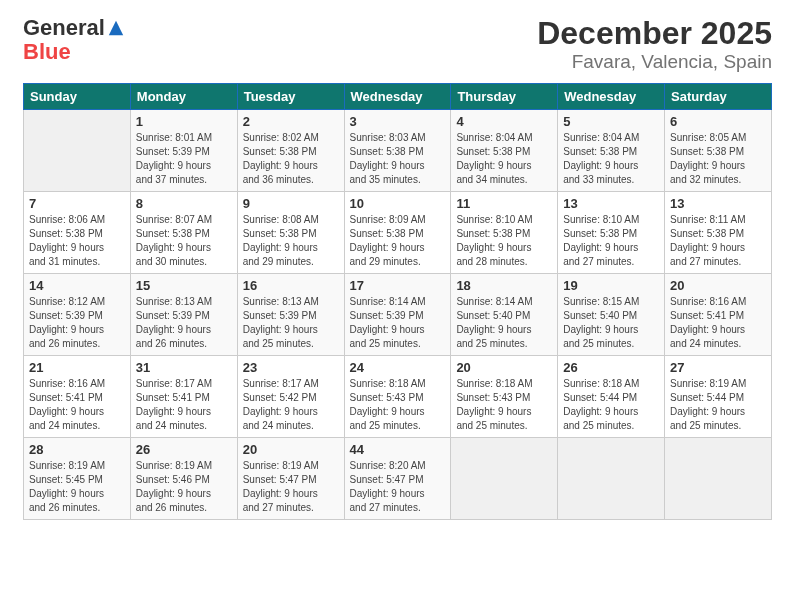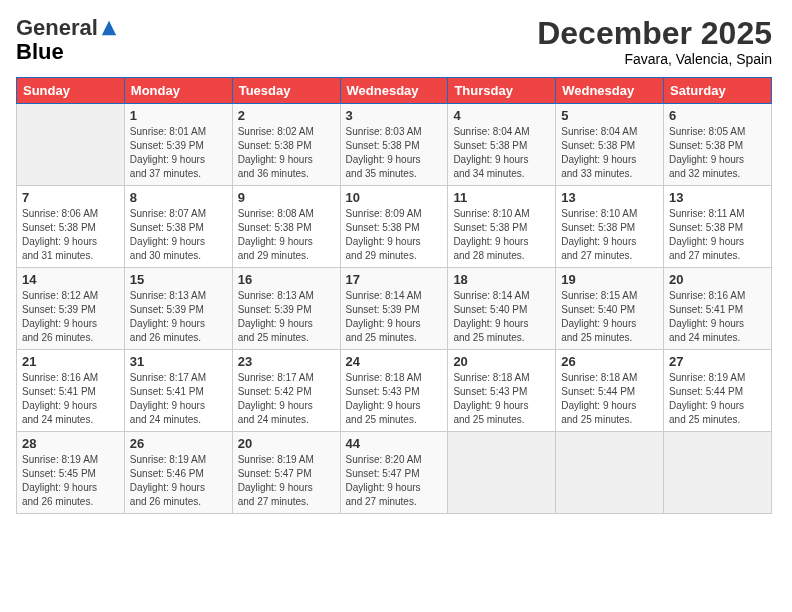--- a/index.html
+++ b/index.html
@@ -4,65 +4,65 @@
   <style>
     * { box-sizing: border-box; margin: 0; padding: 0; }
     body {
       font-family: Arial, sans-serif;
       background: #fff;
       width: 792px;
       height: 612px;
       overflow: hidden;
     }
     .container {
-      padding: 16px 20px 10px 16px;
+      padding: 16px 20px 10px 23px;
     }
     .header {
       display: flex;
       justify-content: space-between;
       align-items: flex-start;
       margin-bottom: 10px;
     }
     .logo {
       display: flex;
       align-items: center;
     }
     .logo-text {
       font-size: 22px;
       font-weight: bold;
       line-height: 1.1;
     }
     .logo-general { color: #333; }
-    .logo-blue { color: #000000; }
+    .logo-blue { color: #ef4444; }
     .logo-icon {
       width: 18px;
       height: 18px;
       margin-left: 2px;
     }
     .title-block {
       text-align: right;
     }
     .month-title {
       font-size: 32px;
       font-weight: bold;
       color: #333;
       line-height: 1.1;
     }
     .location {
-      font-size: 14px;
-      color: #000000;
+      font-size: 19px;
+      color: #737373;
       text-align: right;
     }
     table {
       width: 100%;
       border-collapse: collapse;
       table-layout: fixed;
     }
     thead th {
-      background-color: #ef4444;
+      background-color: #0f766e;
       color: #fff;
       font-size: 13px;
       font-weight: bold;
       padding: 5px 6px;
       text-align: left;
       border: 1px solid #1a6bbf;
     }
     tbody td {
       border: 1px solid #ccc;
       vertical-align: top;

